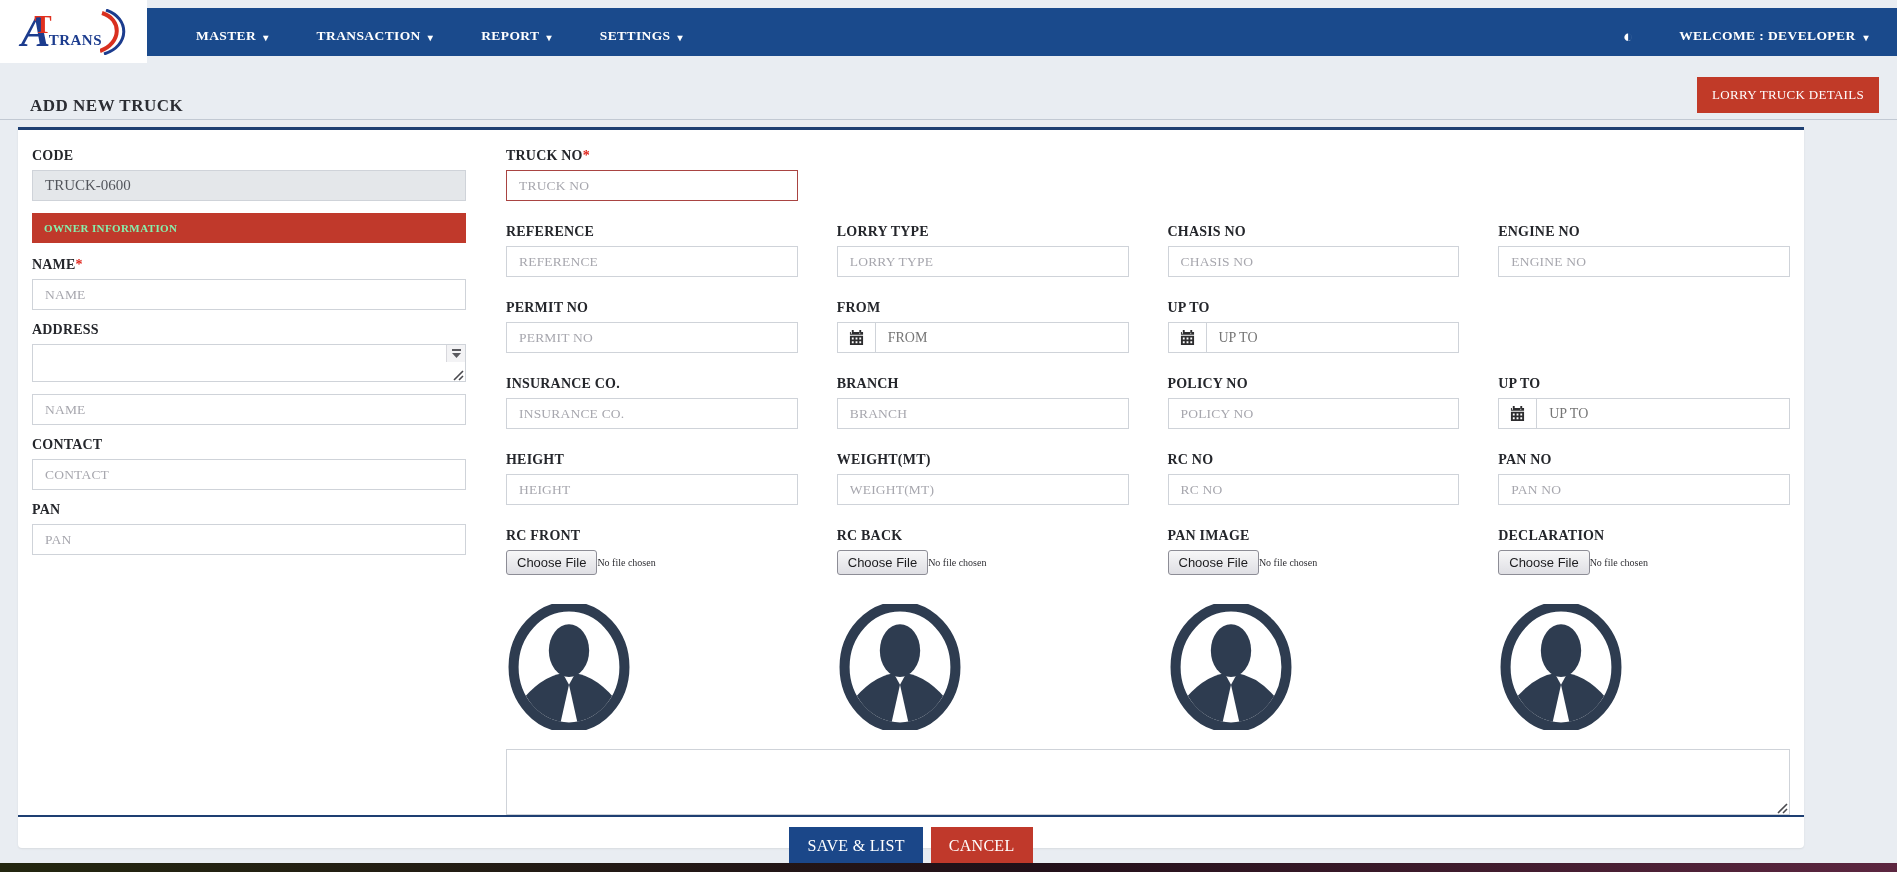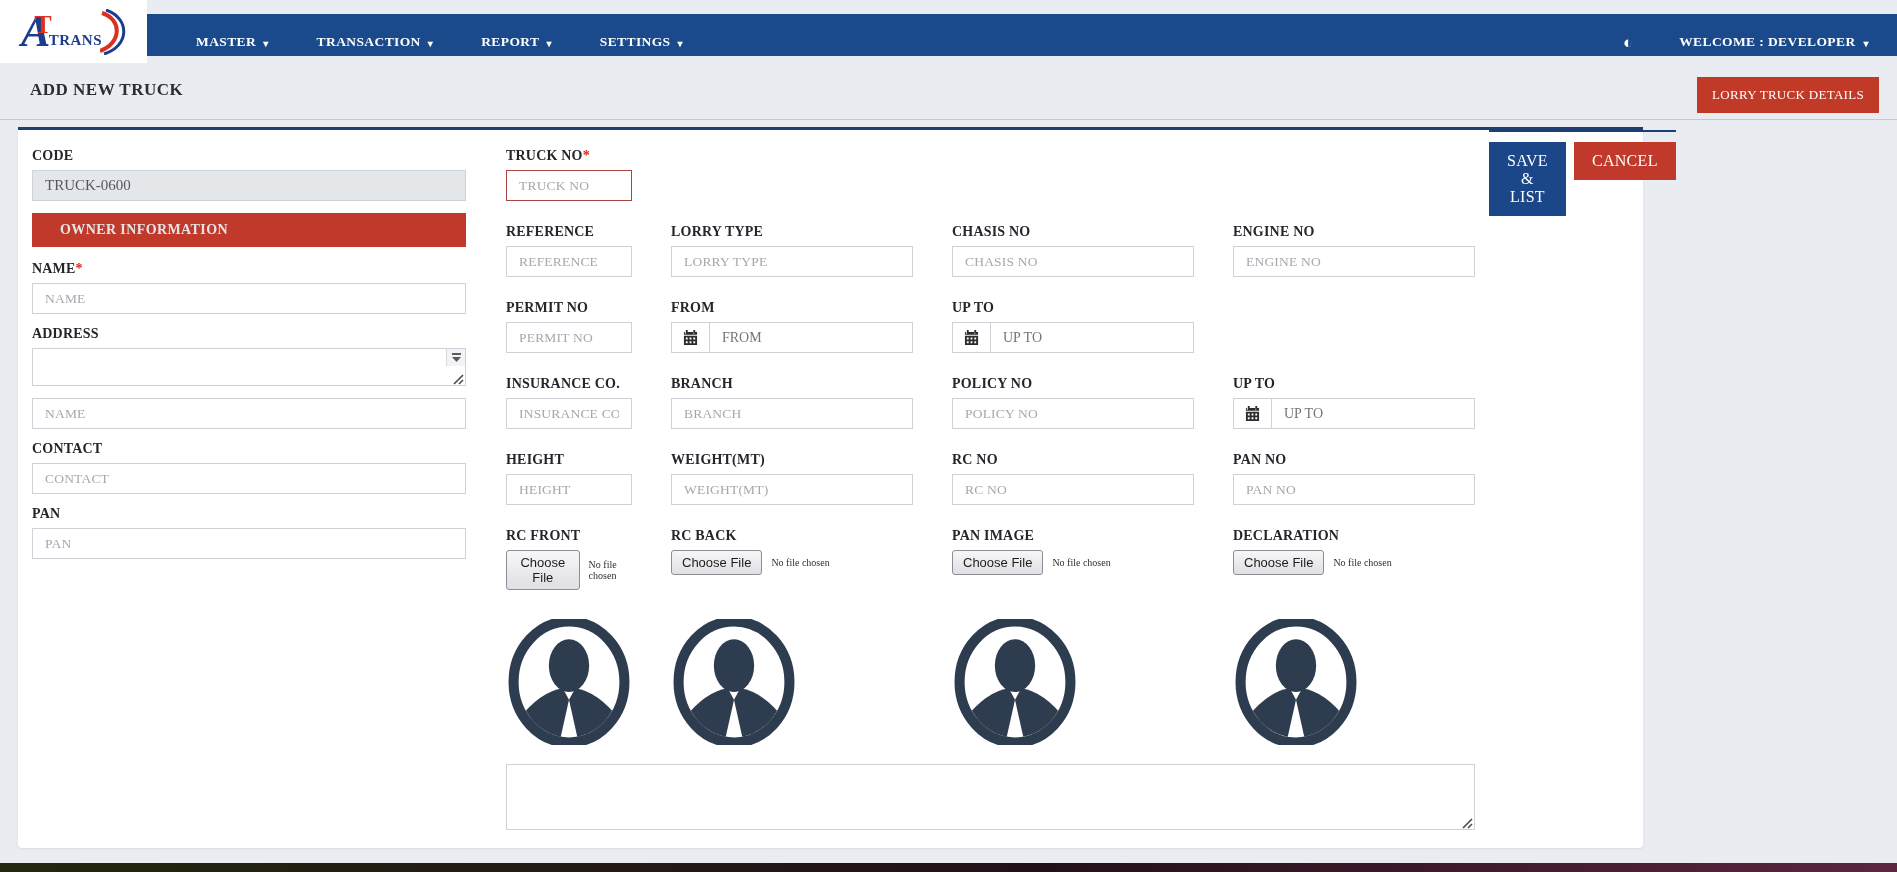--- a/index.html
+++ b/index.html
@@ -1,67 +1,67 @@
 <!DOCTYPE html>
 <html><head>
 <meta charset="utf-8">
 <style>
   * { box-sizing: border-box; margin: 0; padding: 0; }
   html,body { width:1897px; height:872px; overflow:hidden; }
   body { font-family:"Liberation Serif", serif; background:#e9edf2; position:relative; }
 
   
-  .navbar { position:absolute; left:0; top:14px; width:1897px; height:56px; background:#1a4a8c; display:flex; align-items:flex-end; }
+  .navbar { position:absolute; left:0; top:8px; width:1897px; height:56px; background:#1a4a8c; display:flex; align-items:flex-end; }
   .logo-box { position:absolute; left:0; top:0; width:147px; height:63px; background:#fff; z-index:5; display:flex; align-items:center; justify-content:center; overflow:hidden; }
   .brand { position:relative; display:flex; align-items:center; }
   .brand .a  { font-size:44px; font-weight:bold; font-style:italic; color:#1c3c8e; line-height:1; }
   .brand .t  { font-size:26px; font-weight:bold; color:#e0301f; margin-left:-16px; margin-top:-14px; }
   .brand .trans { font-size:15px; font-weight:bold; color:#1c3c8e; letter-spacing:.5px; margin-left:-3px; margin-top:18px; }
   .brand svg { margin-left:-2px; }
   .nav-items { display:flex; align-items:center; margin-left:172px; }
   .nav-item { color:#fff; font-weight:bold; font-size:13.5px; letter-spacing:.4px; padding:0 24px; height:56px; display:flex; align-items:center; gap:7px; cursor:pointer; white-space:nowrap; }
   .caret { font-size:10px; position:relative; top:1px; }
   .nav-right { position:absolute; right:28px; top:0; height:56px; display:flex; align-items:center; gap:46px; }
   .theme-toggle { color:#fff; font-size:17px; cursor:pointer; line-height:1; }
   .welcome { color:#fff; font-weight:bold; font-size:13.5px; letter-spacing:.4px; display:flex; align-items:center; gap:8px; cursor:pointer; }
 
   
   .page-header { position:absolute; left:0; top:56px; width:1897px; height:64px; background:#e9edf2; border-bottom:1px solid #c2c9d3; }
-  .page-title { position:absolute; left:30px; top:24px; font-size:17px; font-weight:bold; letter-spacing:.5px; color:#2b2d33;text-align:center; }
+  .page-title { position:absolute; left:30px; top:40px; font-size:17px; font-weight:bold; letter-spacing:.5px; color:#2b2d33;text-align:center; }
   .view-details-btn { position:absolute; right:18px; top:21px; background:#c13a28; color:#fff; border:none; font-family:"Liberation Serif", serif; font-size:13px; letter-spacing:.3px; padding:10px 15px; cursor:pointer; }
 
   
-  .card { position:absolute; left:18px; top:127px; width:1625px; height:721px; background:#fff; border-top:3px solid #1e3f72; border-radius:0 0 4px 4px; box-shadow:0 1px 2px rgba(0,0,0,.08); display:flex; flex-direction:row; }
+  .card { position:absolute; left:18px; top:127px; width:1786px; height:721px; background:#fff; border-top:3px solid #1e3f72; border-radius:0 0 4px 4px; box-shadow:0 1px 2px rgba(0,0,0,.08); display:flex; flex-direction:column; }
   .form-body { flex:1; display:flex; padding:18px 14px 0 14px; gap:40px; }
   .left-col { width:434px; flex:none; }
   .right-grid { flex:1; display:grid; grid-template-columns:repeat(4, 1fr); column-gap:39px; row-gap:11px; align-content:start; }
 
   label.f-label { display:block; font-size:14px; font-weight:bold; color:#24262b; letter-spacing:.2px; margin-bottom:6px; white-space:nowrap; }
   .req { color:#e0241b; }
   .txt-input { display:block; width:100%; height:31px; border:1px solid #cfd3d9; background:#fff; padding:0 12px; font-family:"Liberation Serif", serif; font-size:14px; color:#333; outline:none; }
   .txt-input::placeholder, textarea::placeholder { color:#a7a7ae; font-size:13.5px; letter-spacing:.2px; }
   .txt-input.error-border { border-color:#a94442; }
   .txt-input.readonly { background:#e4e7ea; color:#53565c; font-size:15px; }
   .field { margin-bottom:12px; }
 
-  .banner { background:#c0392b; color:#e5e5e5; font-weight:bold; font-size:14px; letter-spacing:.4px; padding:9px 28px; margin:2px 0 14px 0; }
+  .banner { background:#c0392b; color:#86efac; font-weight:bold; font-size:11px; letter-spacing:.4px; padding:9px 12px; margin:2px 0 14px 0; }
 
   
   .ta-wrap { position:relative; }
   .ta-wrap textarea { display:block; width:100%; height:38px; border:1px solid #cfd3d9; resize:none; font-family:"Liberation Serif", serif; font-size:14px; padding:4px 24px 4px 12px; outline:none; }
   .ta-scrollbtn { position:absolute; top:1px; right:1px; width:19px; height:17px; background:#f3f3f5; border-left:1px solid #d8d8dd; display:flex; align-items:center; justify-content:center; cursor:pointer; }
   .ta-grip { position:absolute; bottom:2px; right:2px; width:13px; height:13px; cursor:nwse-resize; }
 
   
   .input-group { display:flex; height:31px; border:1px solid #cfd3d9; background:#fff; align-items:stretch; }
   .ig-prepend { width:38px; flex:none; border-right:1px solid #cfd3d9; display:flex; align-items:center; justify-content:center; cursor:pointer; }
   .input-group input { flex:1; min-width:0; border:none; padding:0 12px; font-family:"Liberation Serif", serif; font-size:14px; color:#333; outline:none; }
 
   
-  .filefield { display:flex; align-items:center; gap:9px; margin-top:3px; }
+  .filefield { display:flex; align-items:center; margin-top:3px; }
   .choose-btn { font-family:"Liberation Sans", sans-serif; font-size:13px; color:#1c1c1f; background:linear-gradient(#f7f7f8,#dfdfe4); border:1px solid #8d8d96; border-radius:3px; padding:4px 10px; cursor:pointer; }
   .file-status { font-size:10px; color:#2e2e33; }
 
   .avatar-cell { padding-top:6px; }
 
   .remark-block { grid-column:1 / -1; margin-top:4px; }
   .remark-wrap { position:relative; }
   .remark-wrap textarea { display:block; width:100%; height:66px; border:1px solid #cfd3d9; resize:none; font-family:"Liberation Serif", serif; font-size:14px; padding:6px 12px; outline:none; }
   .remark-grip { position:absolute; bottom:2px; right:2px; width:13px; height:13px; cursor:nwse-resize; }
 

